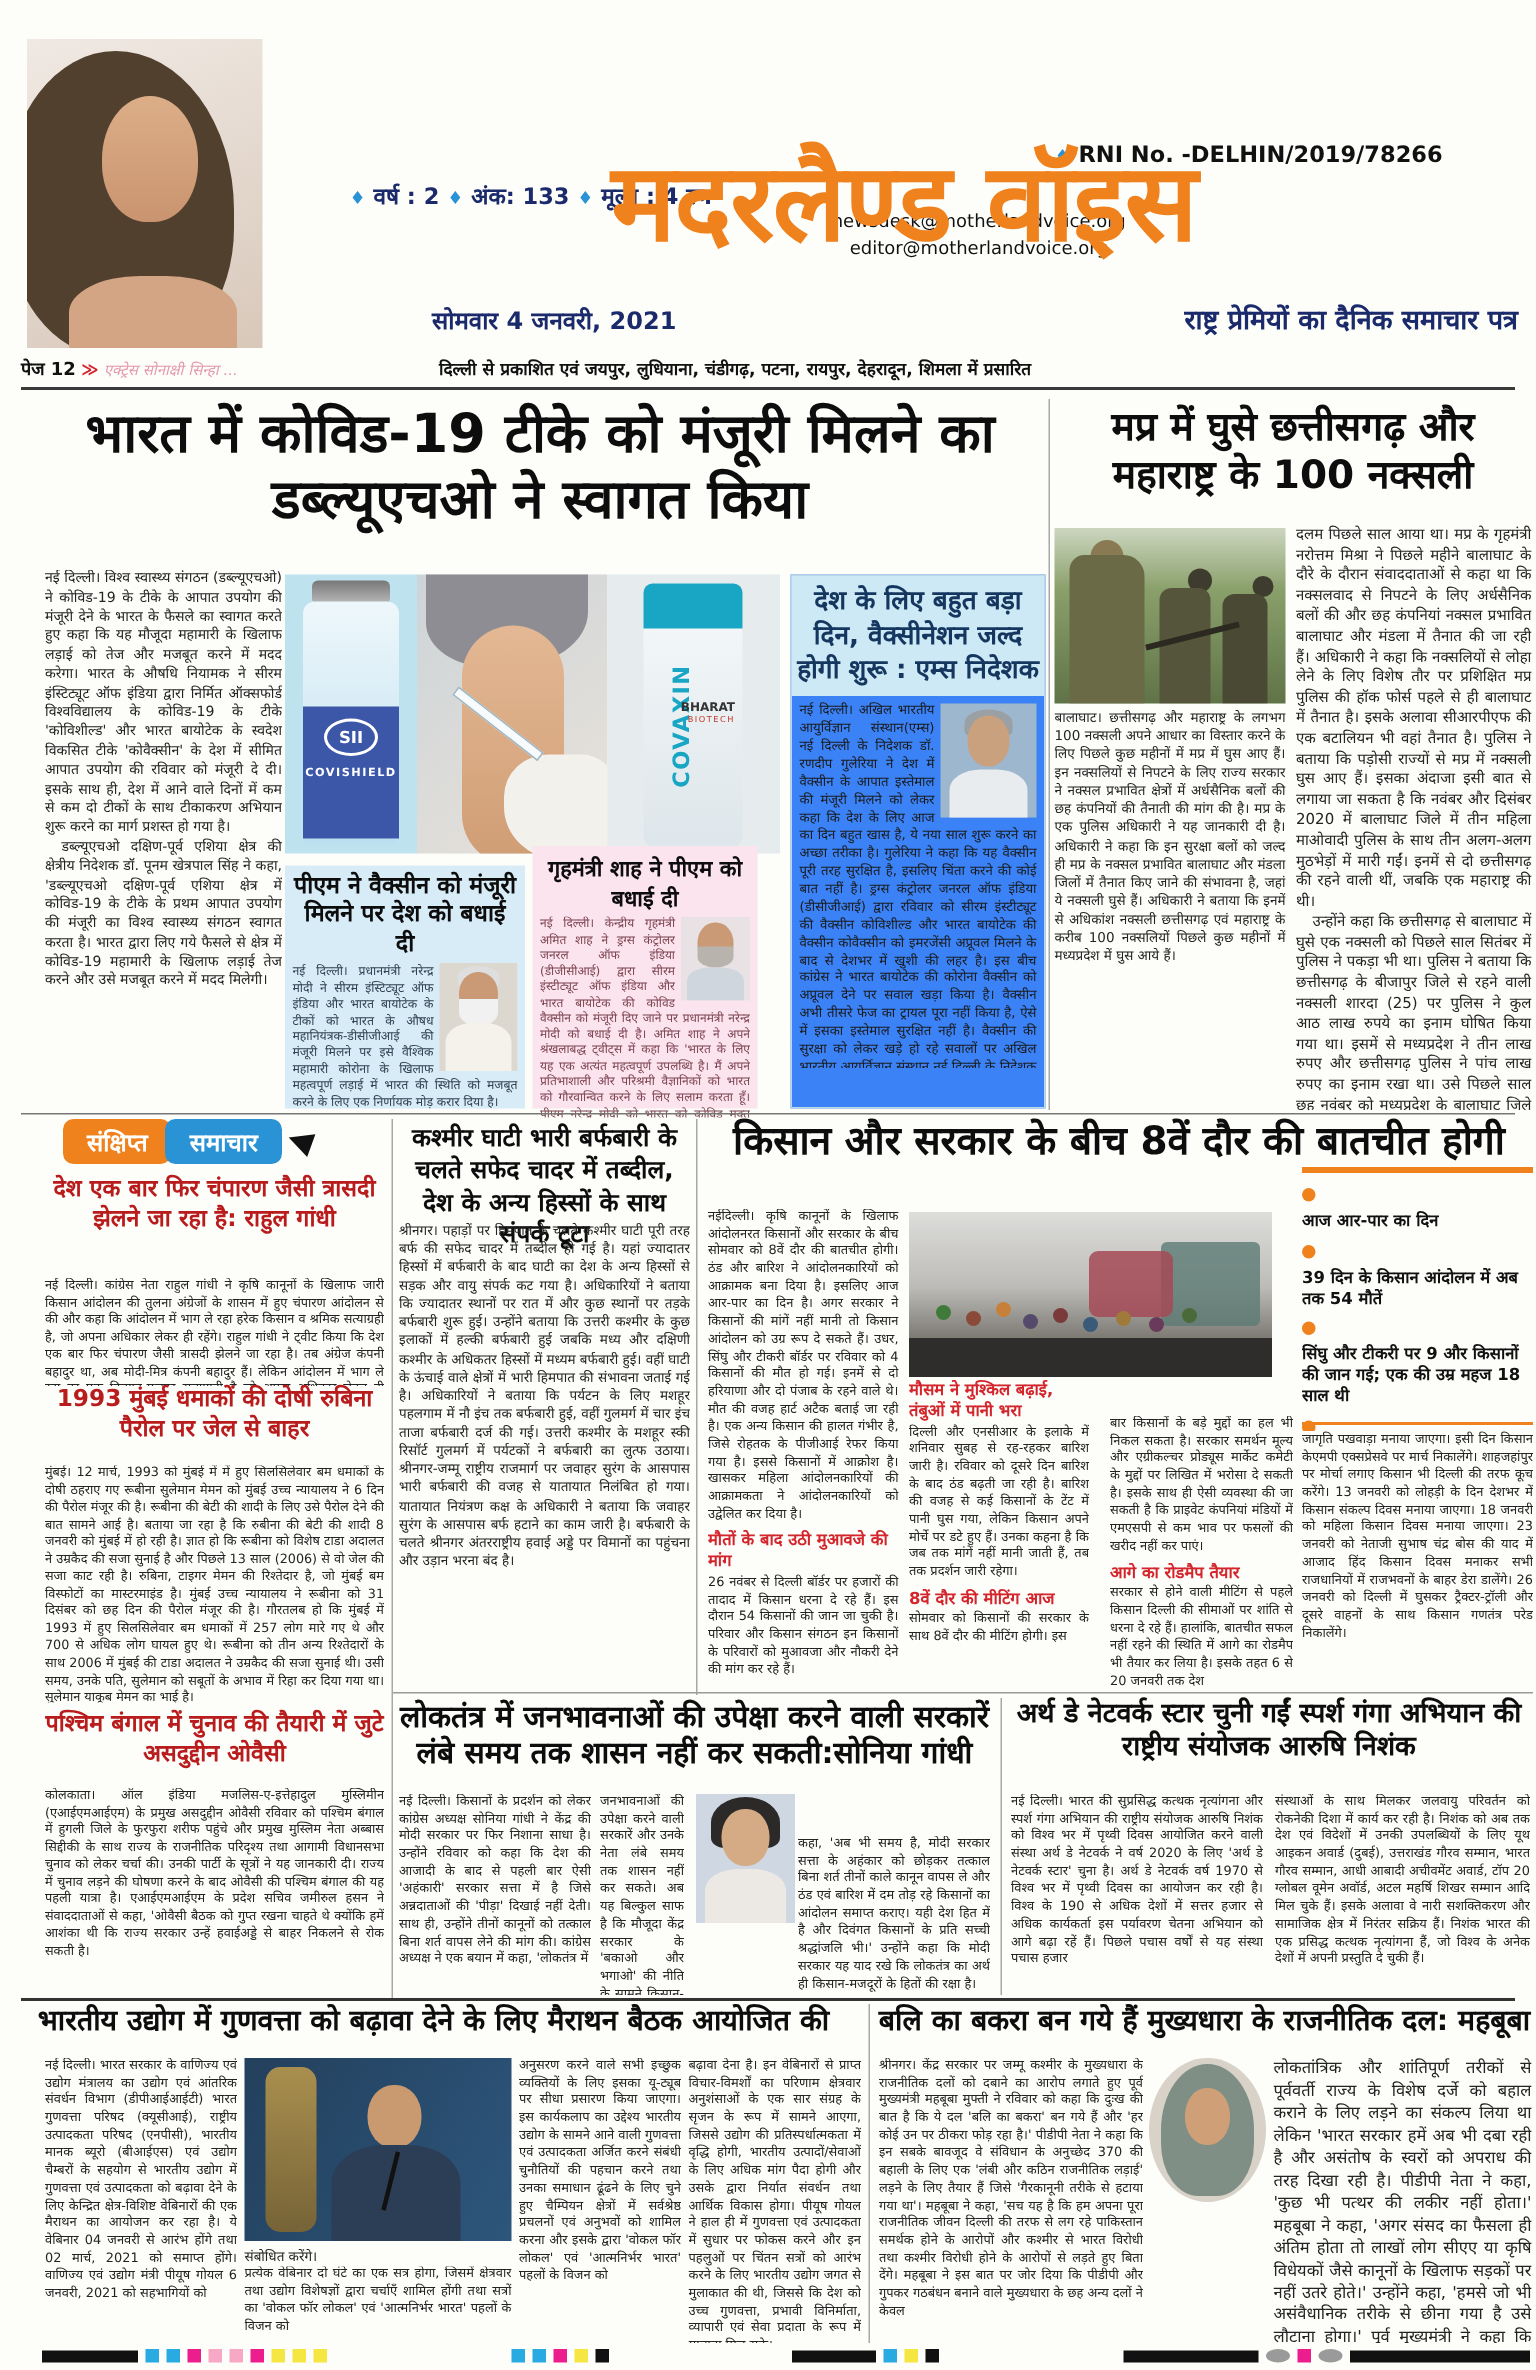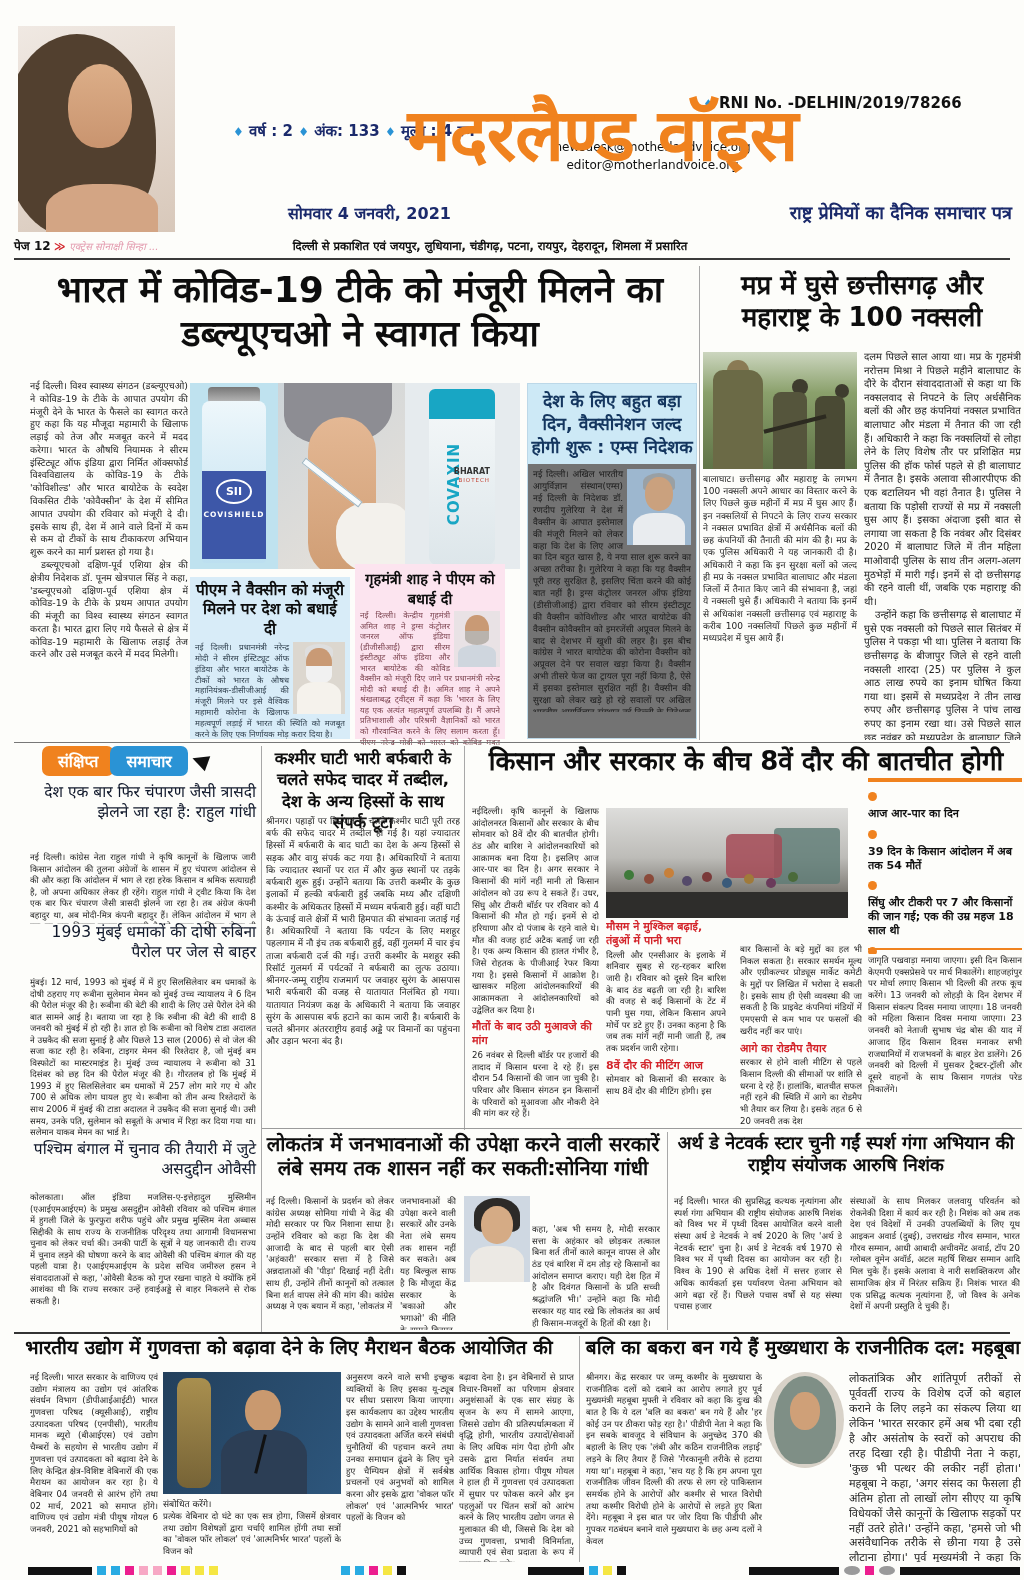--- a/index.html
+++ b/index.html
@@ -45,21 +45,21 @@
   .inj-sleeve{position:absolute;left:6px;top:-12px;width:108px;height:74px;background:#8d8d93;border-radius:0 0 50% 40%;}
   .inj-arm{position:absolute;left:30px;top:34px;width:68px;height:160px;background:linear-gradient(#e4b894,#cf9d74);border-radius:34px;}
   .inj-glove{position:absolute;left:58px;top:120px;width:74px;height:70px;background:#f3f1ec;border-radius:40% 30% 10% 50%;}
   .inj-syringe{position:absolute;left:18px;top:96px;width:70px;height:5px;background:#f7fbfd;border:1px solid #9fb6c2;transform:rotate(38deg);}
   .img-covaxin{left:405px;top:383px;width:115px;height:186px;background:#e6ebee;}
   .cx-vial{position:absolute;left:24px;top:6px;width:66px;height:176px;background:linear-gradient(#f6f9fa,#dde6ea);border-radius:8px;}
   .cx-cap{position:absolute;left:0;top:0;width:66px;height:30px;background:#18a6c4;border-radius:6px 6px 0 0;}
   .cx-name{position:absolute;left:-16px;top:86px;transform:rotate(-90deg);color:#18a6c4;font-weight:bold;font-size:15px;letter-spacing:1px;}
   .cx-b1{position:absolute;right:5px;top:78px;color:#333;font-weight:bold;font-size:8px;}
   .cx-b2{position:absolute;right:5px;top:88px;color:#c03a2b;font-size:5.5px;letter-spacing:1px;}
-  .aiims-box{left:527px;top:383px;width:168px;height:354px;border:1px solid #bcd8e8;background:#737373;}
+  .aiims-box{left:527px;top:383px;width:168px;height:354px;border:1px solid #bcd8e8;background:#3b82f6;}
   .aiims-head{background:#cde9f6;color:#14365f;font-size:17.5px;font-weight:bold;text-align:center;padding:6px 3px;line-height:1.3;}
   .aiims-body{padding:5px;font-size:8.8px;line-height:1.35;text-align:justify;height:238px;overflow:hidden;}
   .mini{float:right;position:relative;margin:0 0 3px 4px;overflow:hidden;}
   .mini .hair{position:absolute;border-radius:50% 50% 20% 20%;}
   .mini .head{position:absolute;border-radius:48%;}
   .mini .torso{position:absolute;border-radius:40% 40% 0 0;}
   .ph-guleria{width:64px;height:76px;background:#9db7cf;}
   .ph-guleria .hair{left:16px;top:4px;width:32px;height:18px;background:#9aa0a4;}
   .ph-guleria .head{left:18px;top:8px;width:28px;height:34px;background:#caa17e;}
   .ph-guleria .torso{left:6px;top:44px;width:52px;height:34px;background:#e9ecef;}
@@ -90,21 +90,21 @@
   .naxal-col1{left:703px;top:473px;width:154px;height:265px;font-size:9px;}
   .naxal-col2{left:864px;top:350px;width:157px;height:390px;font-size:10px;}
   
   .hrule-mid{left:14px;top:742px;width:996px;background:#777;}
   .vrule-b1{left:261px;top:746px;height:586px;}
   .vrule-b2{left:464px;top:746px;height:384px;}
   .briefs-badge{left:42px;top:746px;display:flex;align-items:center;}
   .badge-o{background:#f0821e;color:#fff;font-weight:bold;font-size:16px;padding:4px 16px;border-radius:7px;}
   .badge-b{background:#2a93d5;color:#fff;font-weight:bold;font-size:16px;padding:4px 16px;border-radius:7px;margin-left:-4px;}
   .badge-tri{width:0;height:0;border-left:16px solid #111;border-top:8px solid transparent;border-bottom:8px solid transparent;margin-left:4px;transform:rotate(200deg);}
-  .brief-head{position:absolute;font-weight:normal;font-size:15.5px;line-height:1.28;text-align:right;color:#0f172a;}
+  .brief-head{position:absolute;font-weight:bold;font-size:15.5px;line-height:1.28;text-align:center;color:#b91c1c;}
   .b1h{left:30px;top:783px;width:226px;}
   .b1b{left:30px;top:852px;width:226px;height:72px;font-size:8.5px;}
   .b2h{left:30px;top:923px;width:226px;}
   .b2b{left:30px;top:977px;width:226px;height:158px;font-size:8.5px;}
   .b3h{left:30px;top:1140px;width:226px;}
   .b3b{left:30px;top:1192px;width:226px;height:120px;font-size:8.5px;}
   .kashmir-head{left:266px;top:748px;width:194px;font-size:16.5px;line-height:1.3;}
   .kashmir-body{left:266px;top:815px;width:194px;height:308px;font-size:9px;}
   .farmers-head{left:472px;top:746px;width:548px;font-size:26px;white-space:nowrap;}
   .farmers-colA{left:472px;top:806px;width:127px;height:320px;font-size:8.6px;}
@@ -327,21 +327,21 @@
     <div class="fs-item">
       <span class="fs-dot"></span>
       <span>आज आर-पार का दिन</span>
     </div>
     <div class="fs-item">
       <span class="fs-dot"></span>
       <span>39 दिन के किसान आंदोलन में अब तक 54 मौतें</span>
     </div>
     <div class="fs-item">
       <span class="fs-dot"></span>
-      <span>सिंघु और टीकरी पर 7 और किसानों की जान गई; एक की उम्र महज 18 साल थी</span>
+      <span>सिंघु और टीकरी पर 9 और किसानों की जान गई; एक की उम्र महज 18 साल थी</span>
     </div>
     <div class="fs-item">
       <span class="fs-dot"></span>
       <span>एमएसपी और एपीएमसी पर लिखित भरोसा मिल सकता है</span>
     </div>
   </div>
   <div class="bt farmers-colD">जागृति पखवाड़ा मनाया जाएगा। इसी दिन किसान केएमपी एक्सप्रेसवे पर मार्च निकालेंगे। शाहजहांपुर पर मोर्चा लगाए किसान भी दिल्ली की तरफ कूच करेंगे। 13 जनवरी को लोहड़ी के दिन देशभर में किसान संकल्प दिवस मनाया जाएगा। 18 जनवरी को महिला किसान दिवस मनाया जाएगा। 23 जनवरी को नेताजी सुभाष चंद्र बोस की याद में आजाद हिंद किसान दिवस मनाकर सभी राजधानियों में राजभवनों के बाहर डेरा डालेंगे। 26 जनवरी को दिल्ली में घुसकर ट्रैक्टर-ट्रॉली और दूसरे वाहनों के साथ किसान गणतंत्र परेड निकालेंगे।</div>
 
   <div class="hrule hrule-sonia"></div>
   <div class="vrule vrule-sonia"></div>

